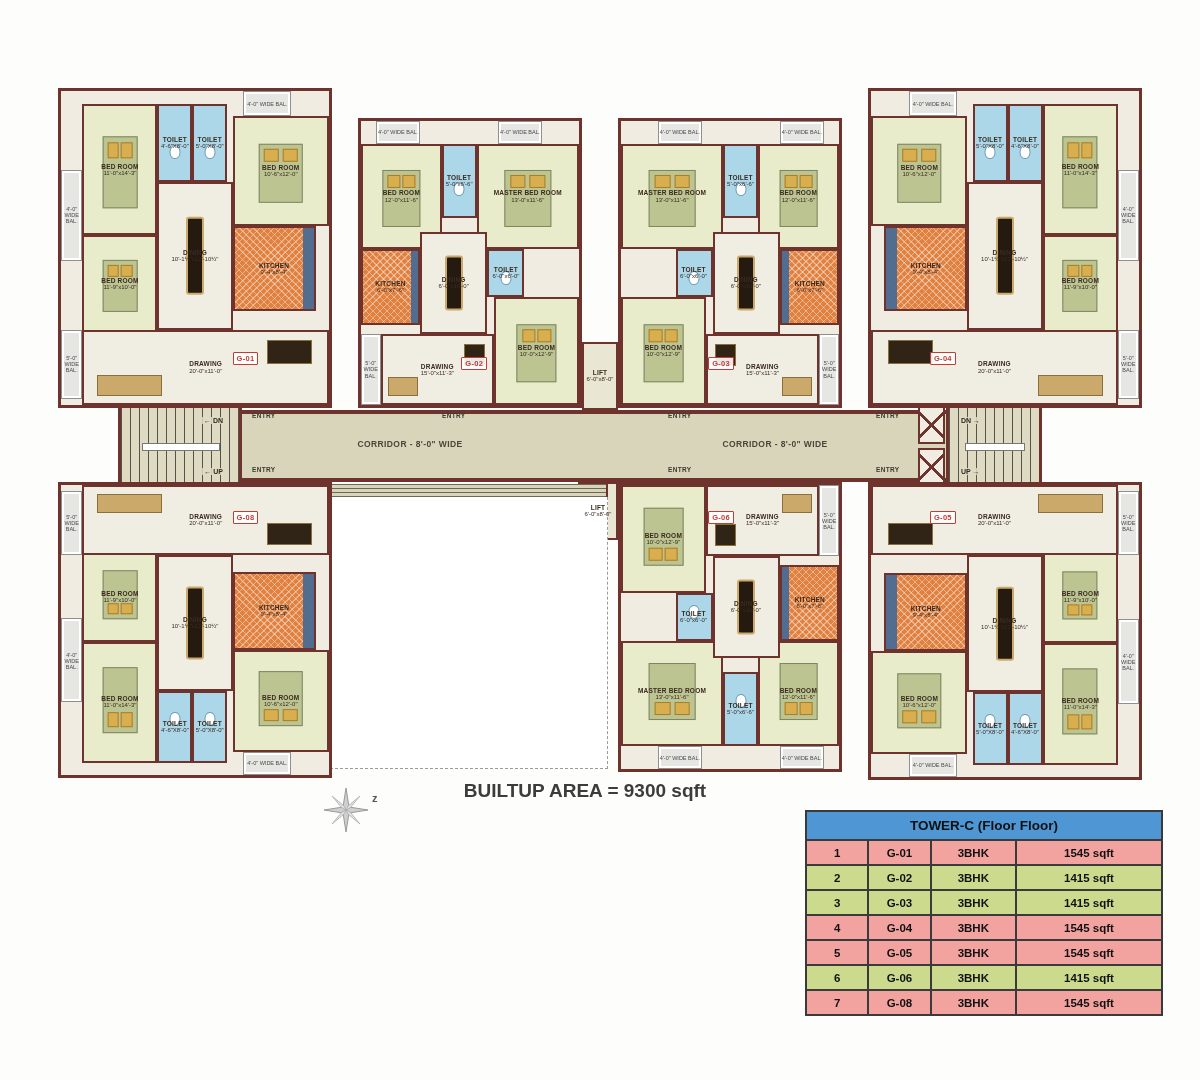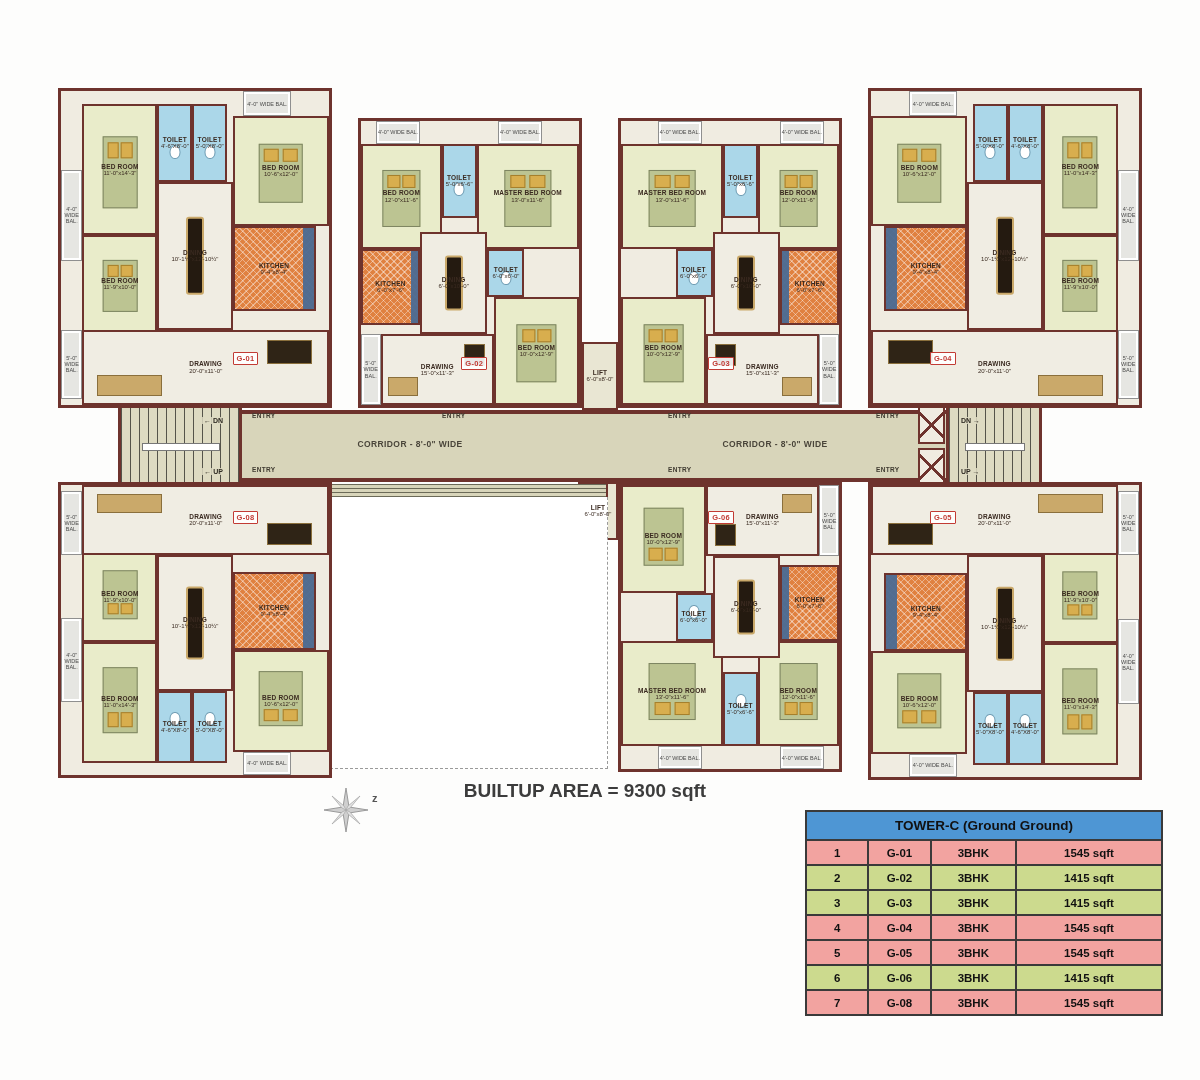--- a/index.html
+++ b/index.html
@@ -616,21 +616,21 @@
 
   <table class="flat-table abs" style="left:805px;top:810px;">
     <colgroup>
         <col style="width:17.5%">
         <col style="width:17.5%">
         <col style="width:24%">
         <col style="width:41%">
       </colgroup>
     <thead>
       <tr>
-          <th class="tbl-title" colspan="4">TOWER-C (Ground Ground)</th>
+          <th class="tbl-title" colspan="4">TOWER-C (Floor Floor)</th>
         </tr>
     </thead>
     <tbody id="table-body">
         <tr class="tbl-row tint-pink">
           <td>1</td>
           <td>G-01</td>
           <td>3BHK</td>
           <td>1545 sqft</td>
         </tr>
         <tr class="tbl-row tint-green">

